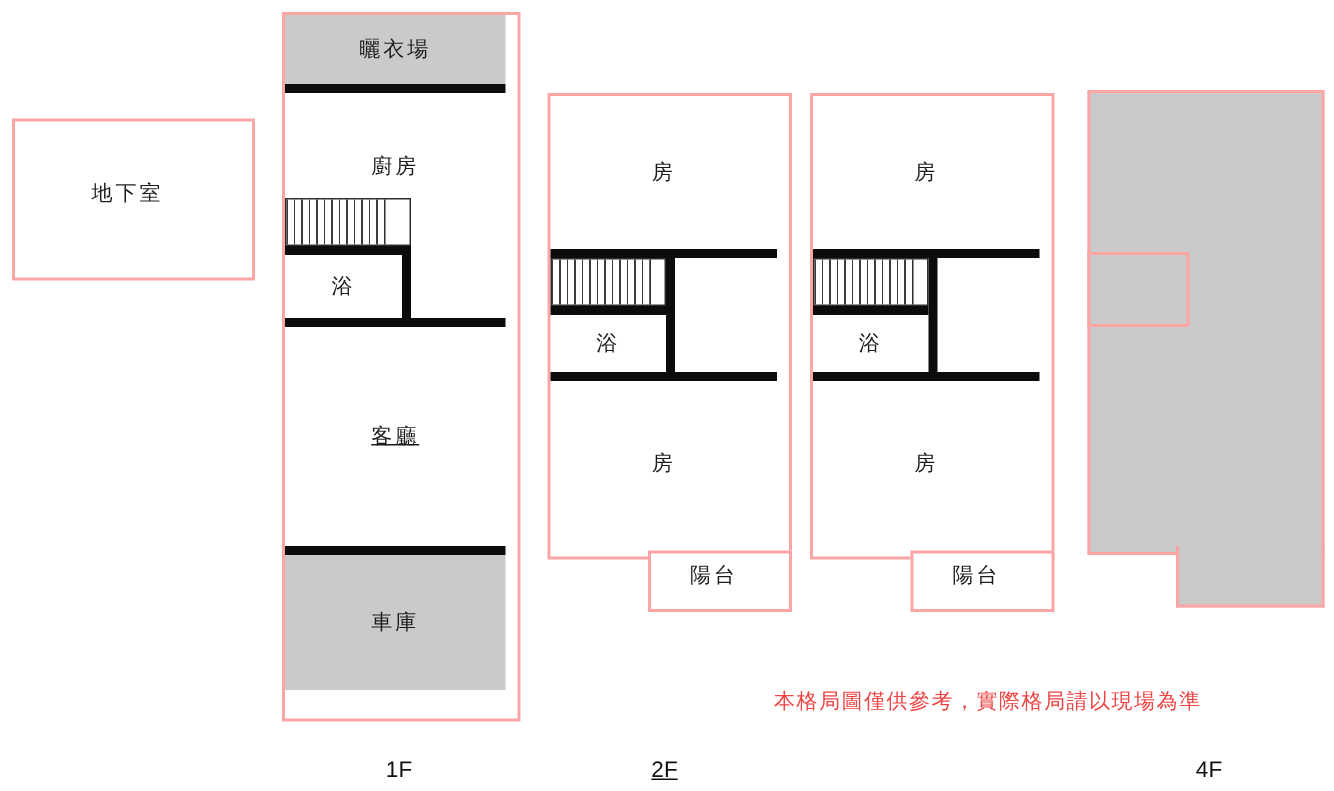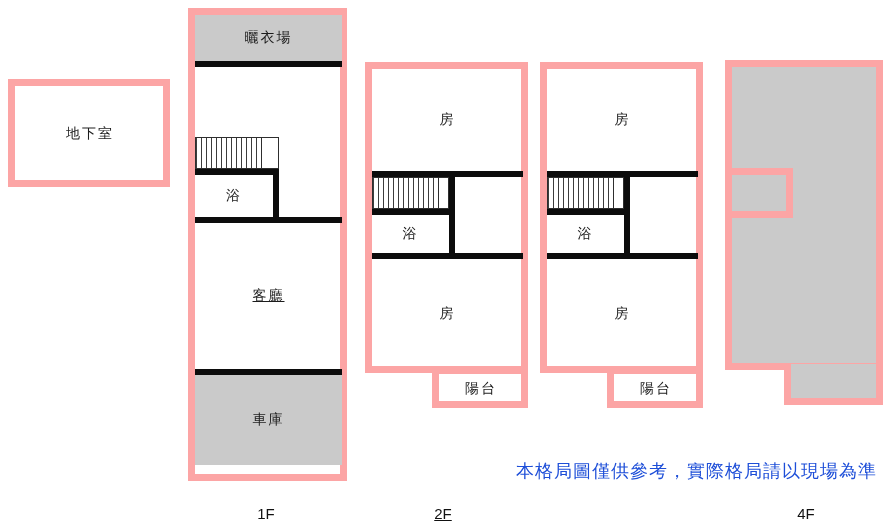--- a/index.html
+++ b/index.html
@@ -1,53 +1,56 @@
 <!DOCTYPE html>
 <html><head>
 <meta charset="utf-8">
 <style>
   html,body{margin:0;padding:0;background:#ffffff;}
   .canvas{
     position:relative;width:889px;height:527px;background:#ffffff;
     font-family:"Liberation Sans",sans-serif;color:#1a1a1a;overflow:hidden;
   }
-  .bldg{position:absolute;box-sizing:border-box;border:7px solid #fca5a5;background:#ffffff;}
+  .bldg{position:absolute;box-sizing:border-box;border:2px solid #fca5a5;background:#ffffff;}
   .wall{position:absolute;background:#0c0c0c;}
   .room{
     position:absolute;display:flex;align-items:center;justify-content:center;
     font-size:14px;font-weight:500;letter-spacing:2px;color:#1c1c1c;
   }
   .room span{letter-spacing:2px;}
   .shaded{background:#cacaca;}
   .stairs{position:absolute;box-sizing:border-box;border:1px solid #2e2e2e;background:#ffffff;}
   .hatch{
     position:absolute;left:0;top:0;height:100%;box-sizing:border-box;
     border-right:1px solid #2e2e2e;
     background:repeating-linear-gradient(90deg,#3c3c3c 0,#3c3c3c 1px,transparent 1px,transparent 5px);
   }
   .floor-tag{position:absolute;transform:translateX(-50%);font-size:15px;color:#111111;}
-  .disclaimer{position:absolute;font-size:18px;color:#1d4ed8;white-space:nowrap;letter-spacing:1px;}
+  .disclaimer{position:absolute;font-size:14px;color:#ef4444;white-space:nowrap;letter-spacing:1px;}
   .low{box-sizing:border-box;padding-top:28px;}
 </style>
 </head>
 <body>
 
 <div class="canvas">
 
   <div class="bldg" style="left:8px;top:79px;width:162px;height:108px;">
     <div class="room" style="left:0;top:0;width:150px;height:96px;">
       <span>地下室</span>
     </div>
   </div>
 
   <div class="bldg" style="left:188px;top:8px;width:159px;height:473px;">
     <div class="room shaded" style="left:0;top:0;width:147px;height:46px;">
       <span>曬衣場</span>
     </div>
     <div class="wall" style="left:0;top:46px;width:147px;height:6px;"></div>
+    <div class="room low" style="left:0;top:52px;width:147px;height:70px;">
+      <span>廚房</span>
+    </div>
     <div class="stairs" style="left:0;top:122px;width:84px;height:32px;">
       <div class="hatch" style="width:66px;"></div>
     </div>
     <div class="wall" style="left:0;top:154px;width:84px;height:6px;"></div>
     <div class="wall" style="left:78px;top:154px;width:6px;height:54px;"></div>
     <div class="room" style="left:0;top:160px;width:78px;height:42px;">
       <span>浴</span>
     </div>
     <div class="wall" style="left:0;top:202px;width:147px;height:6px;"></div>
     <div class="room" style="left:0;top:208px;width:147px;height:146px;text-decoration:underline;">

